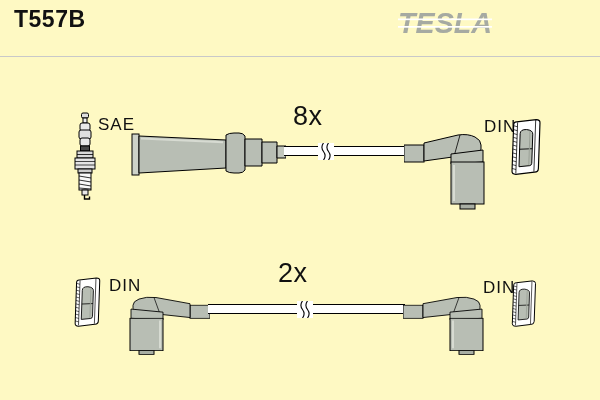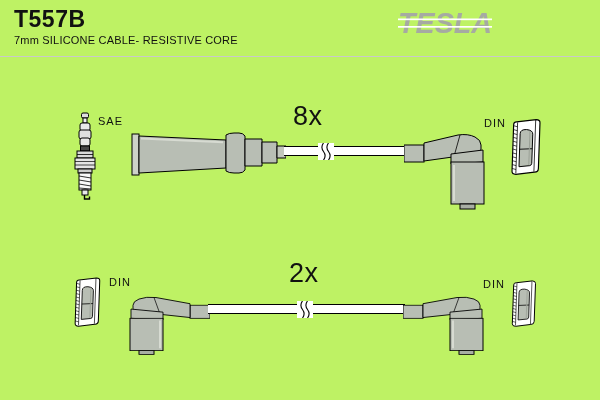--- a/index.html
+++ b/index.html
@@ -1,33 +1,32 @@
 <!DOCTYPE html>
 <html><head>
 <meta charset="utf-8">
 <style>
   html,body{margin:0;padding:0;background:#fff;}
-  .canvas{position:relative;width:600px;height:400px;background:#bef264;overflow:hidden;
+  .canvas{position:relative;width:600px;height:400px;background:#fef9c3;overflow:hidden;
           font-family:"Liberation Sans","DejaVu Sans",sans-serif;color:#111;}
   .abs{position:absolute;}
   .part-number{font-size:23px;font-weight:bold;letter-spacing:0.5px;}
   .subtitle{font-size:11px;letter-spacing:0.2px;}
   .divider{height:1px;background:#c9c9c9;}
-  .conn-label{font-size:11px;letter-spacing:1px;}
+  .conn-label{font-size:17px;letter-spacing:1px;}
   .qty-label{font-size:27px;letter-spacing:0.5px;}
   .cable{height:8px;background:#fff;border-top:1.3px solid #000;border-bottom:1.3px solid #000;}
   svg{display:block;}
 </style>
 </head>
 <body>
 
 <div class="canvas">
 
   <div class="abs part-number" style="left:14px;top:6px;">T557B</div>
-  <div class="abs subtitle" style="left:14px;top:34px;">7mm SILICONE CABLE- RESISTIVE CORE</div>
 
   <div class="abs" style="left:398px;top:11px;font-style:italic;">
     <svg width="94" height="25" viewBox="0 0 94 25">
       <text x="0" y="22" font-family="Liberation Sans, sans-serif" font-weight="bold" font-size="30" textLength="94" lengthAdjust="spacingAndGlyphs" fill="#a6aaa2">TESLA</text>
       <rect x="0" y="7.5" width="94" height="1.7" fill="#ffffff"></rect>
       <rect x="0" y="15" width="94" height="1.7" fill="#ffffff"></rect>
     </svg>
   </div>
 
   <div class="abs divider" style="left:0;top:56px;width:600px;"></div>
@@ -129,21 +128,21 @@
     </svg>
   </div>
 
   <div class="abs cable" style="left:208px;top:304px;width:197px;"></div>
   <div class="abs" style="left:297px;top:301px;background:#fff;">
     <svg width="16" height="17" viewBox="0 0 16 17">
       <path d="M5.5,0 q-3.2,4.2 0,8.5 q3.2,4.2 0,8.5" fill="none" stroke="#000" stroke-width="1.1"></path>
       <path d="M10.5,0 q-3.2,4.2 0,8.5 q3.2,4.2 0,8.5" fill="none" stroke="#000" stroke-width="1.1"></path>
     </svg>
   </div>
-  <div class="abs qty-label" style="left:289px;top:258px;">2x</div>
+  <div class="abs qty-label" style="left:278px;top:258px;">2x</div>
 
   <div class="abs" style="left:403px;top:296px;">
     <svg width="82" height="60" viewBox="0 0 82 78" preserveAspectRatio="none">
       <rect x="0" y="12" width="20" height="17" fill="#b8beb4" stroke="#000"></rect>
       <path d="M20,10 L54,2 Q64,0.5 71,4 Q77,7 77,12 L77,16 Q77,20 70,21 L20,28 Z" fill="#b8beb4" stroke="#000"></path>
       <path d="M56,2 L49,27" stroke="#000" stroke-width="0.8" fill="none"></path>
       <path d="M47,21 L79,17 L79,29 L47,31 Z" fill="#b8beb4" stroke="#000"></path>
       <rect x="47" y="29" width="33" height="42" fill="#b8beb4" stroke="#000"></rect>
       <path d="M50,32 L50,68" stroke="#d7dbd2" stroke-width="2" fill="none"></path>
       <rect x="56" y="71" width="15" height="5" fill="#a8aea4" stroke="#000"></rect>

